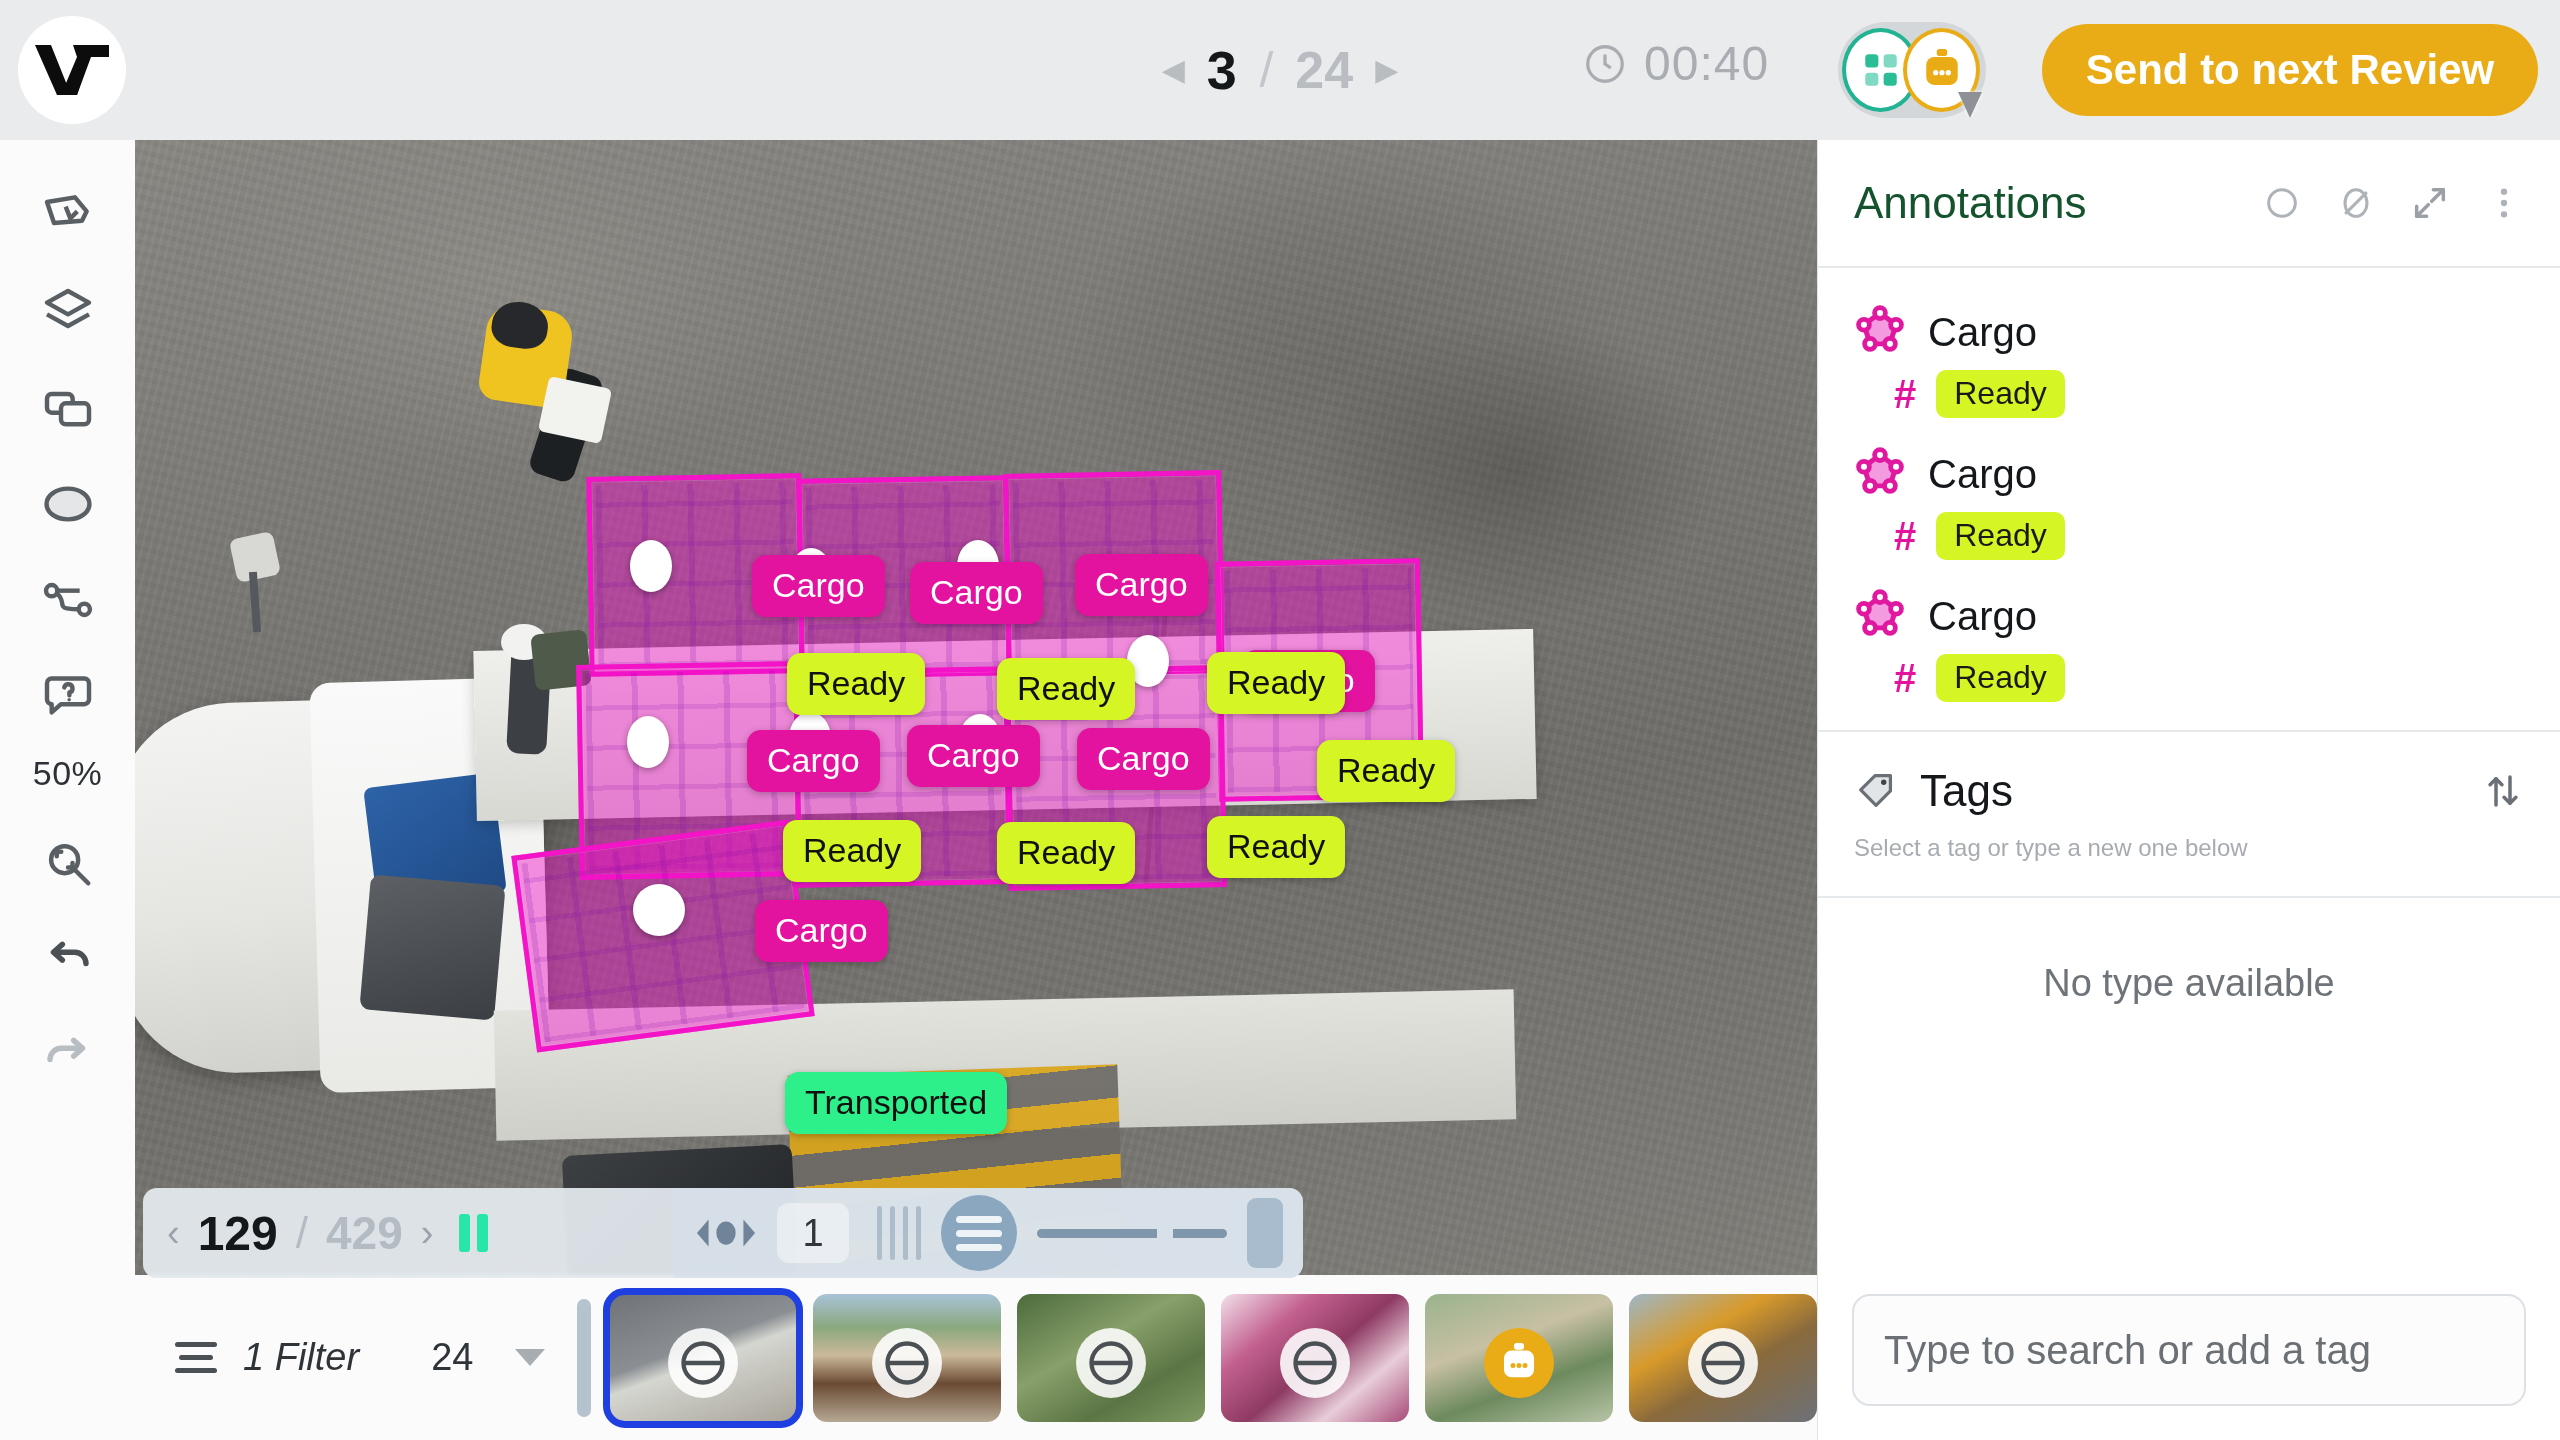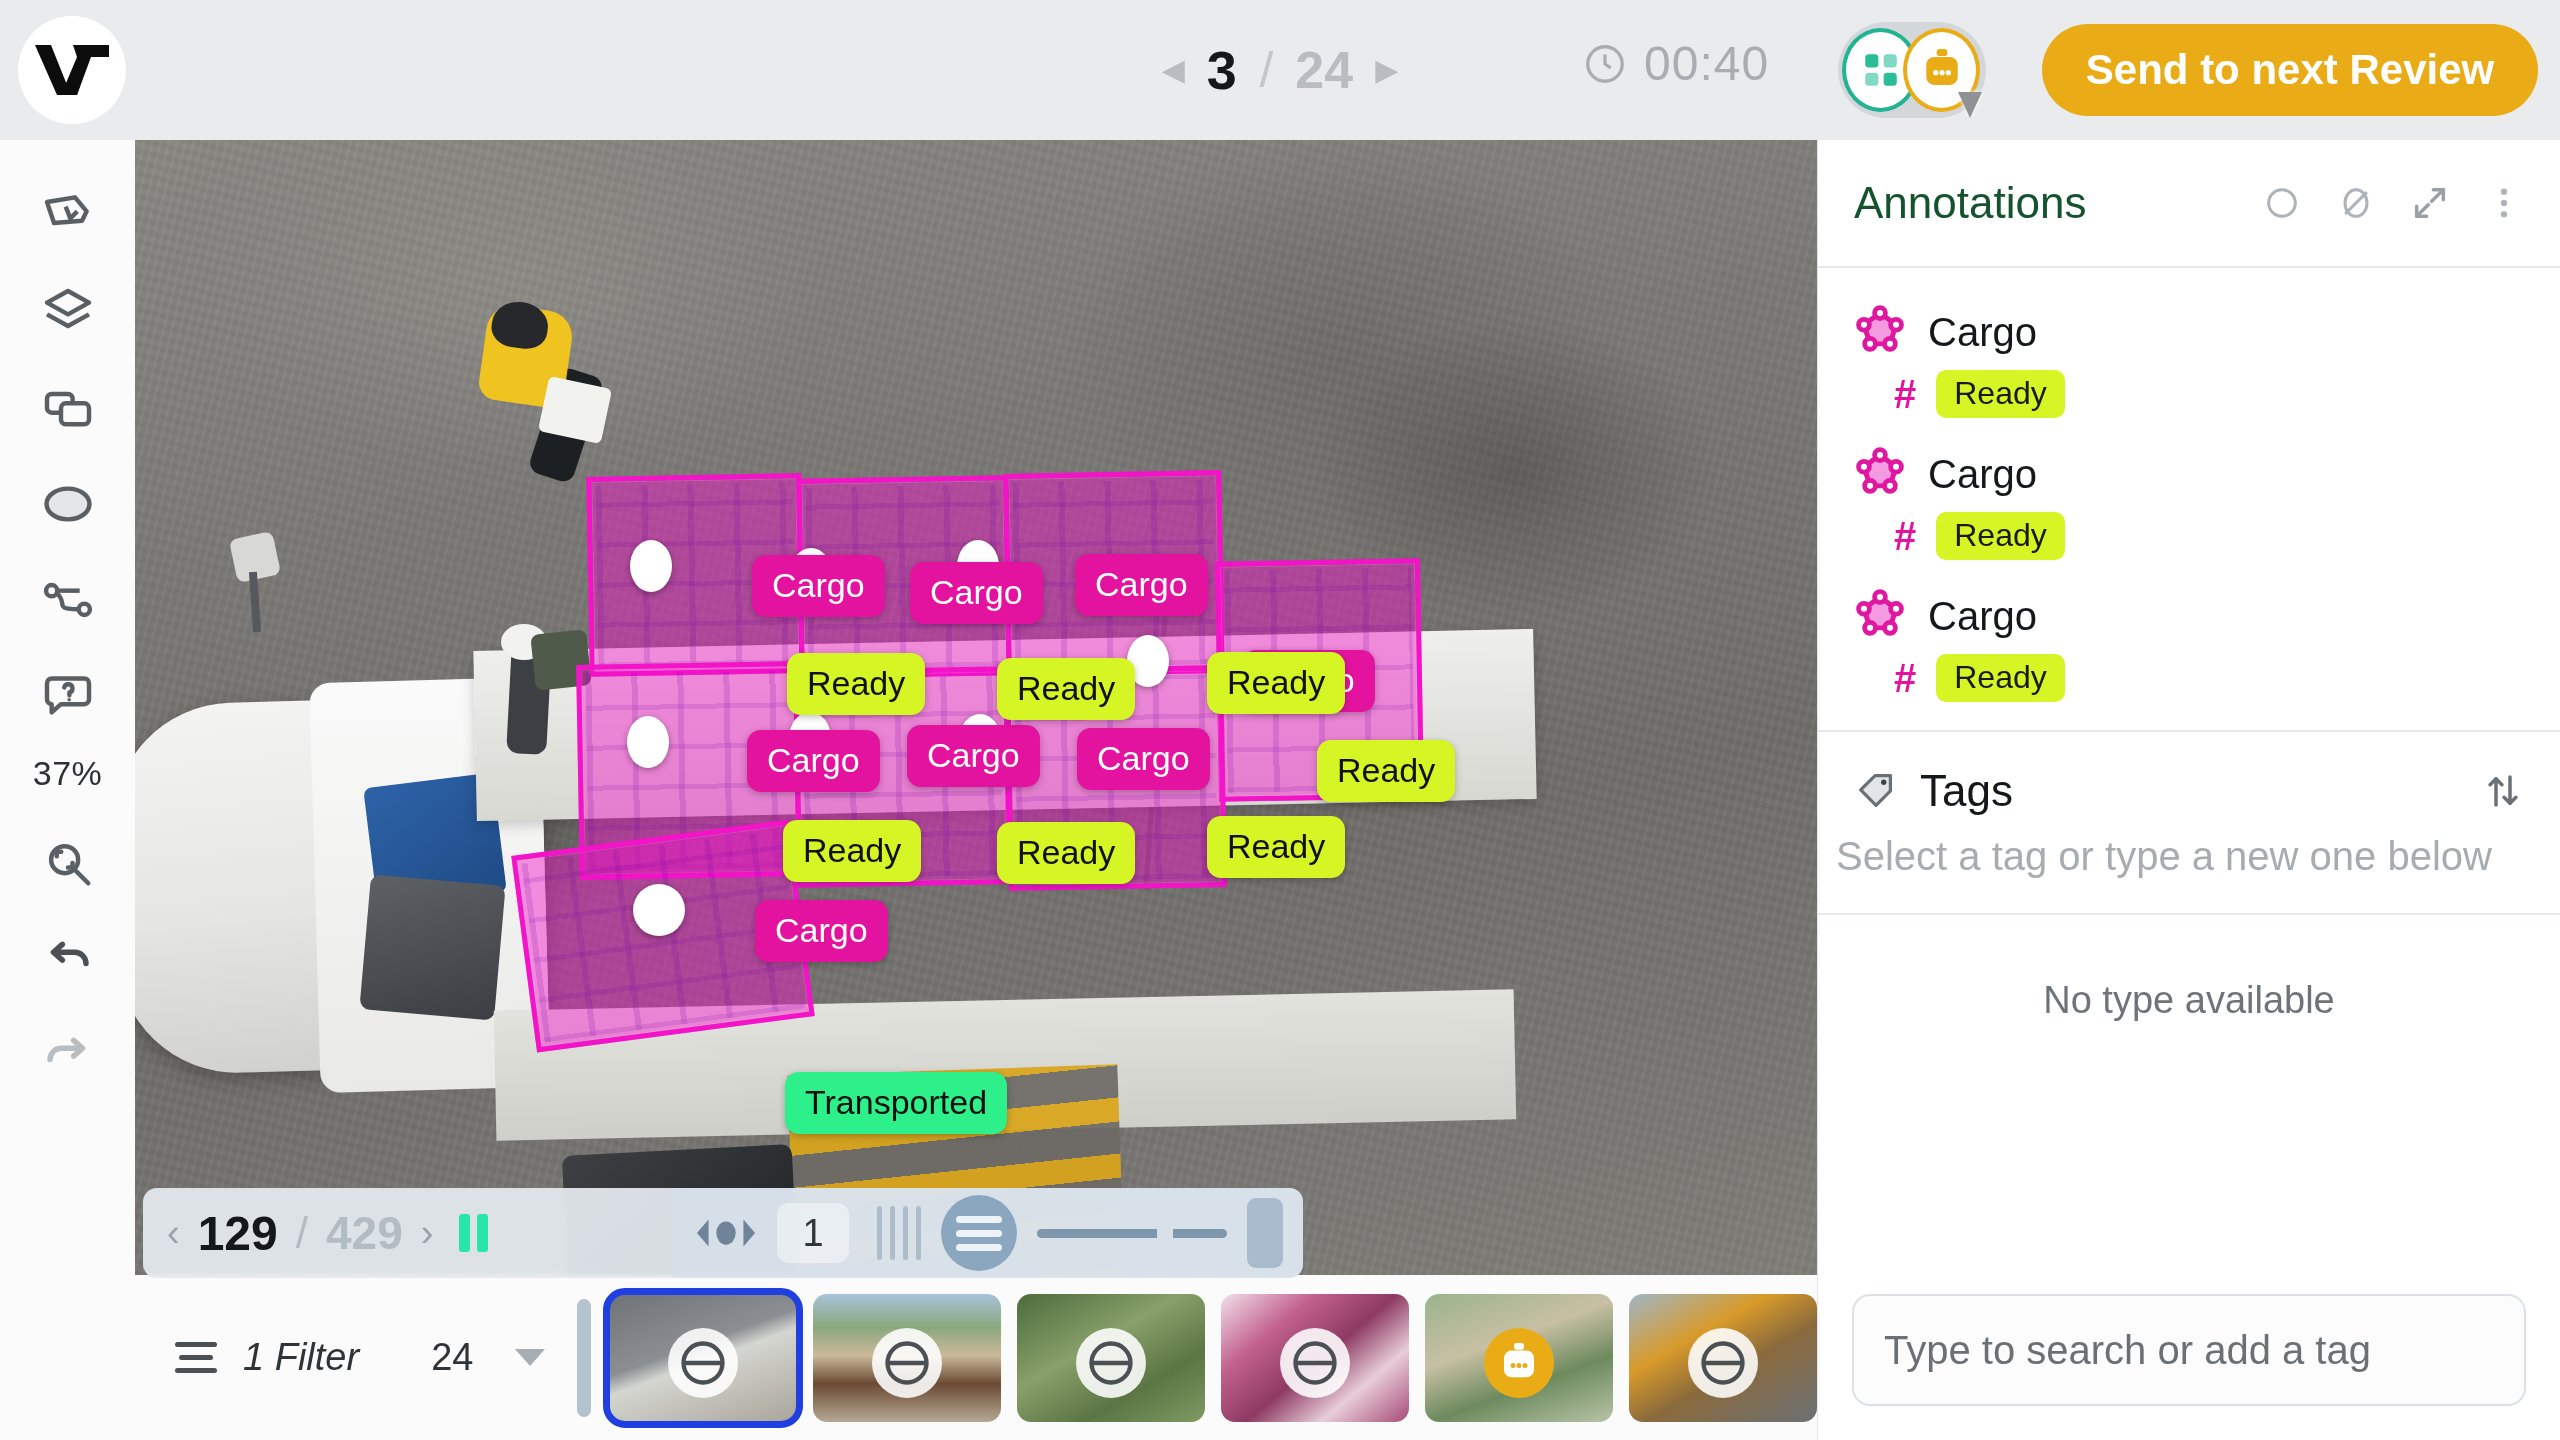--- a/index.html
+++ b/index.html
@@ -316,21 +316,21 @@
   .hash { font-size:40px; color:#e3139f; font-weight:700; line-height:1; }
   .pill-ready {
     background:#d6f524; color:#1a1a1a; font-size:32px;
     padding:7px 18px 9px; border-radius:10px; line-height:1;
   }
 
   .tags-head {
     padding:34px 36px 0; display:flex; gap:20px;
   }
   .tags-title { font-size:44px; color:#15181b; flex:1; }
-  .tags-hint { padding:18px 18px 34px; font-size:40px; color:#a7acb1; }
+  .tags-hint { padding:18px 36px 34px; font-size:24px; color:#a7acb1; }
   .tags-div { height:2px; background:#e6e9ec; }
   .no-tags {
     flex:1; display:flex; align-items:flex-start; justify-content:center;
     padding-top:64px; font-size:38px; color:#6e7479;
   }
   .tag-input-wrap { padding:8px 34px 34px; }
   .tag-input {
     width:100%; height:112px; border:2px solid #dde1e5; border-radius:18px;
     background:#fcfcfd; font-size:40px; color:#5c6166; padding:0 30px;
     font-family:"Liberation Sans", sans-serif; outline:none;
@@ -432,21 +432,21 @@
     </div>
 
     <div class="tool">
       <svg width="56" height="56" viewBox="0 0 24 24" fill="none" stroke="#5a5f64" stroke-width="1.9" stroke-linejoin="round">
         <path d="M3 6.5 a2 2 0 0 1 2-2 h14 a2 2 0 0 1 2 2 v7 a2 2 0 0 1-2 2 H9 l-4 3.5 v-3.5 H5 a2 2 0 0 1-2-2 Z"></path>
         <path d="M10.4 8.3 a1.8 1.8 0 1 1 2.2 2.2 v1.2" stroke-linecap="round"></path>
         <circle cx="12.5" cy="13.6" r=".75" fill="#5a5f64" stroke="none"></circle>
       </svg>
     </div>
 
-    <div class="zoom-pct">37%</div>
+    <div class="zoom-pct">50%</div>
 
     <div class="tool">
       <svg width="54" height="54" viewBox="0 0 24 24" fill="none" stroke="#5a5f64" stroke-width="2" stroke-linecap="round">
         <circle cx="10.5" cy="10.5" r="6"></circle>
           <path d="M15 15 L21 21"></path>
         <path d="M7 9 L7 7 L9 7"></path>
           <path d="M14 12 L14 14 L12 14"></path>
       </svg>
     </div>
 

